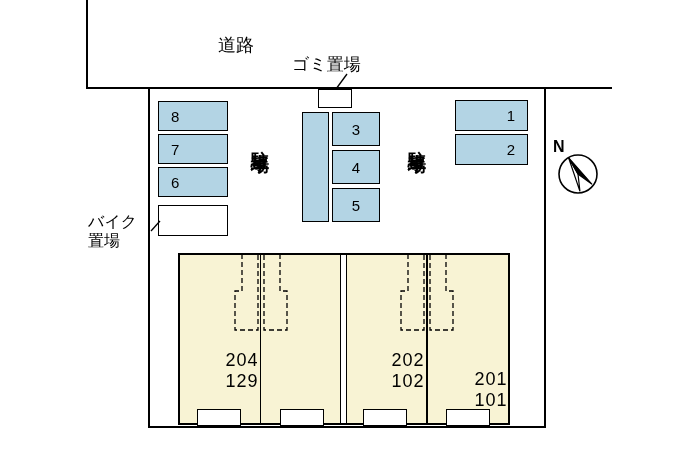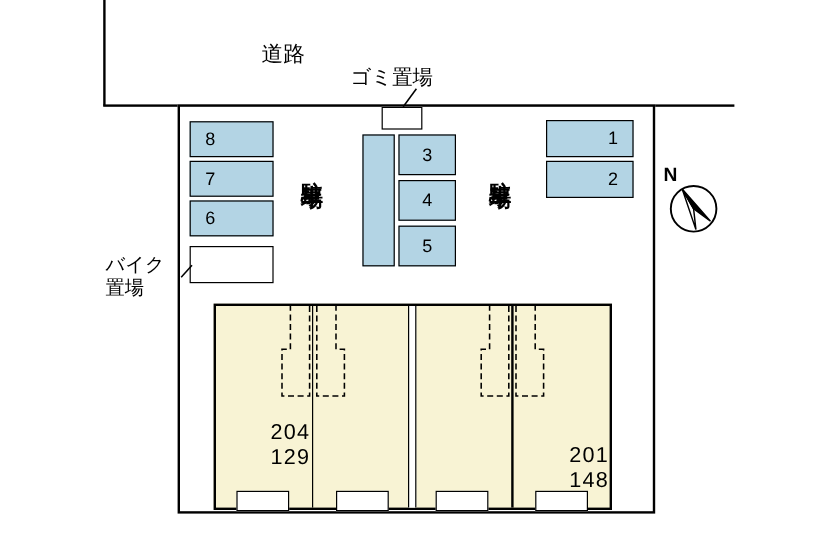--- a/index.html
+++ b/index.html
@@ -90,23 +90,27 @@
 
   <div class="abs building"></div>
   <div class="abs divider d1"></div>
   <div class="abs dmid"></div>
   <div class="abs divider d2"></div>
 
   <div class="abs unit-label u0">
     <span style="display:block">204</span>
     <span style="display:block">129</span>
   </div>
+  <div class="abs unit-label u2">
+    <span style="display:block">202</span>
+    <span style="display:block">102</span>
+  </div>
   <div class="abs unit-label u3">
     <span style="display:block">201</span>
-    <span style="display:block">148</span>
+    <span style="display:block">101</span>
   </div>
 
   <div class="abs porch p0"></div>
   <div class="abs porch p1"></div>
   <div class="abs porch p2"></div>
   <div class="abs porch p3"></div>
 
   <svg class="abs overlay" viewBox="0 0 700 466" xmlns="http://www.w3.org/2000/svg">
 
     <line x1="347" y1="74" x2="336" y2="89" stroke="#000" stroke-width="1.3"></line>

